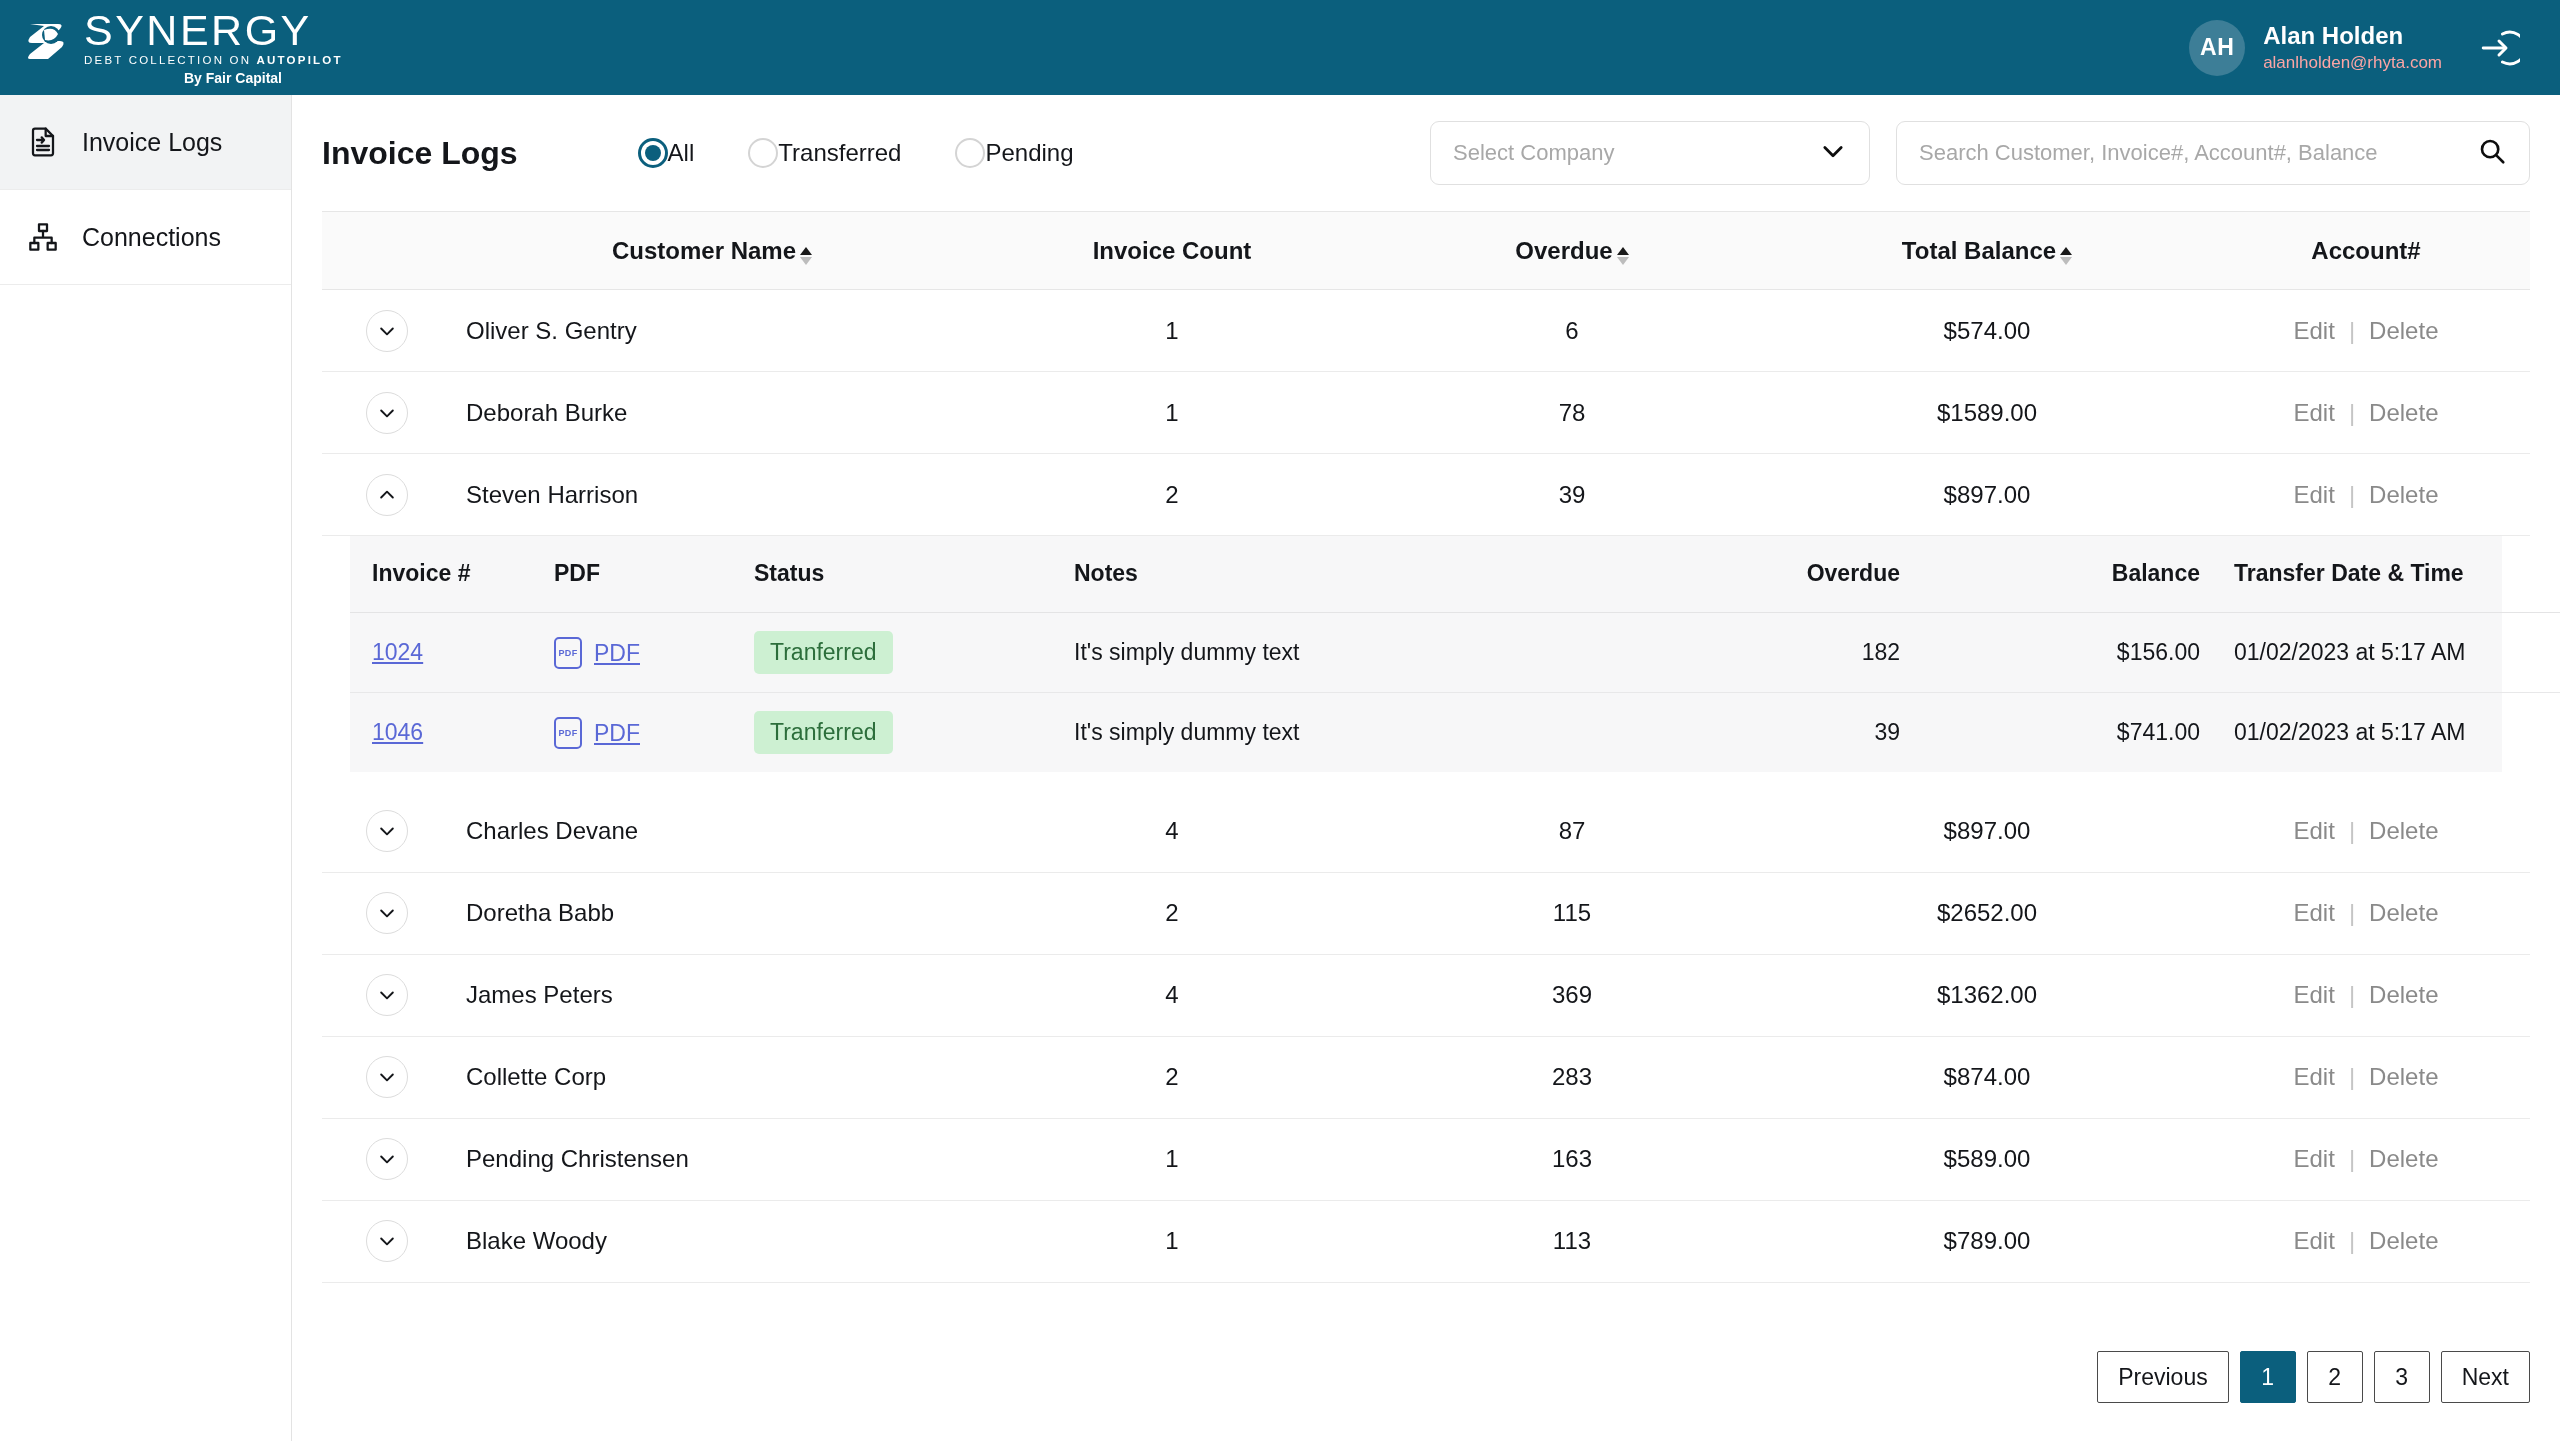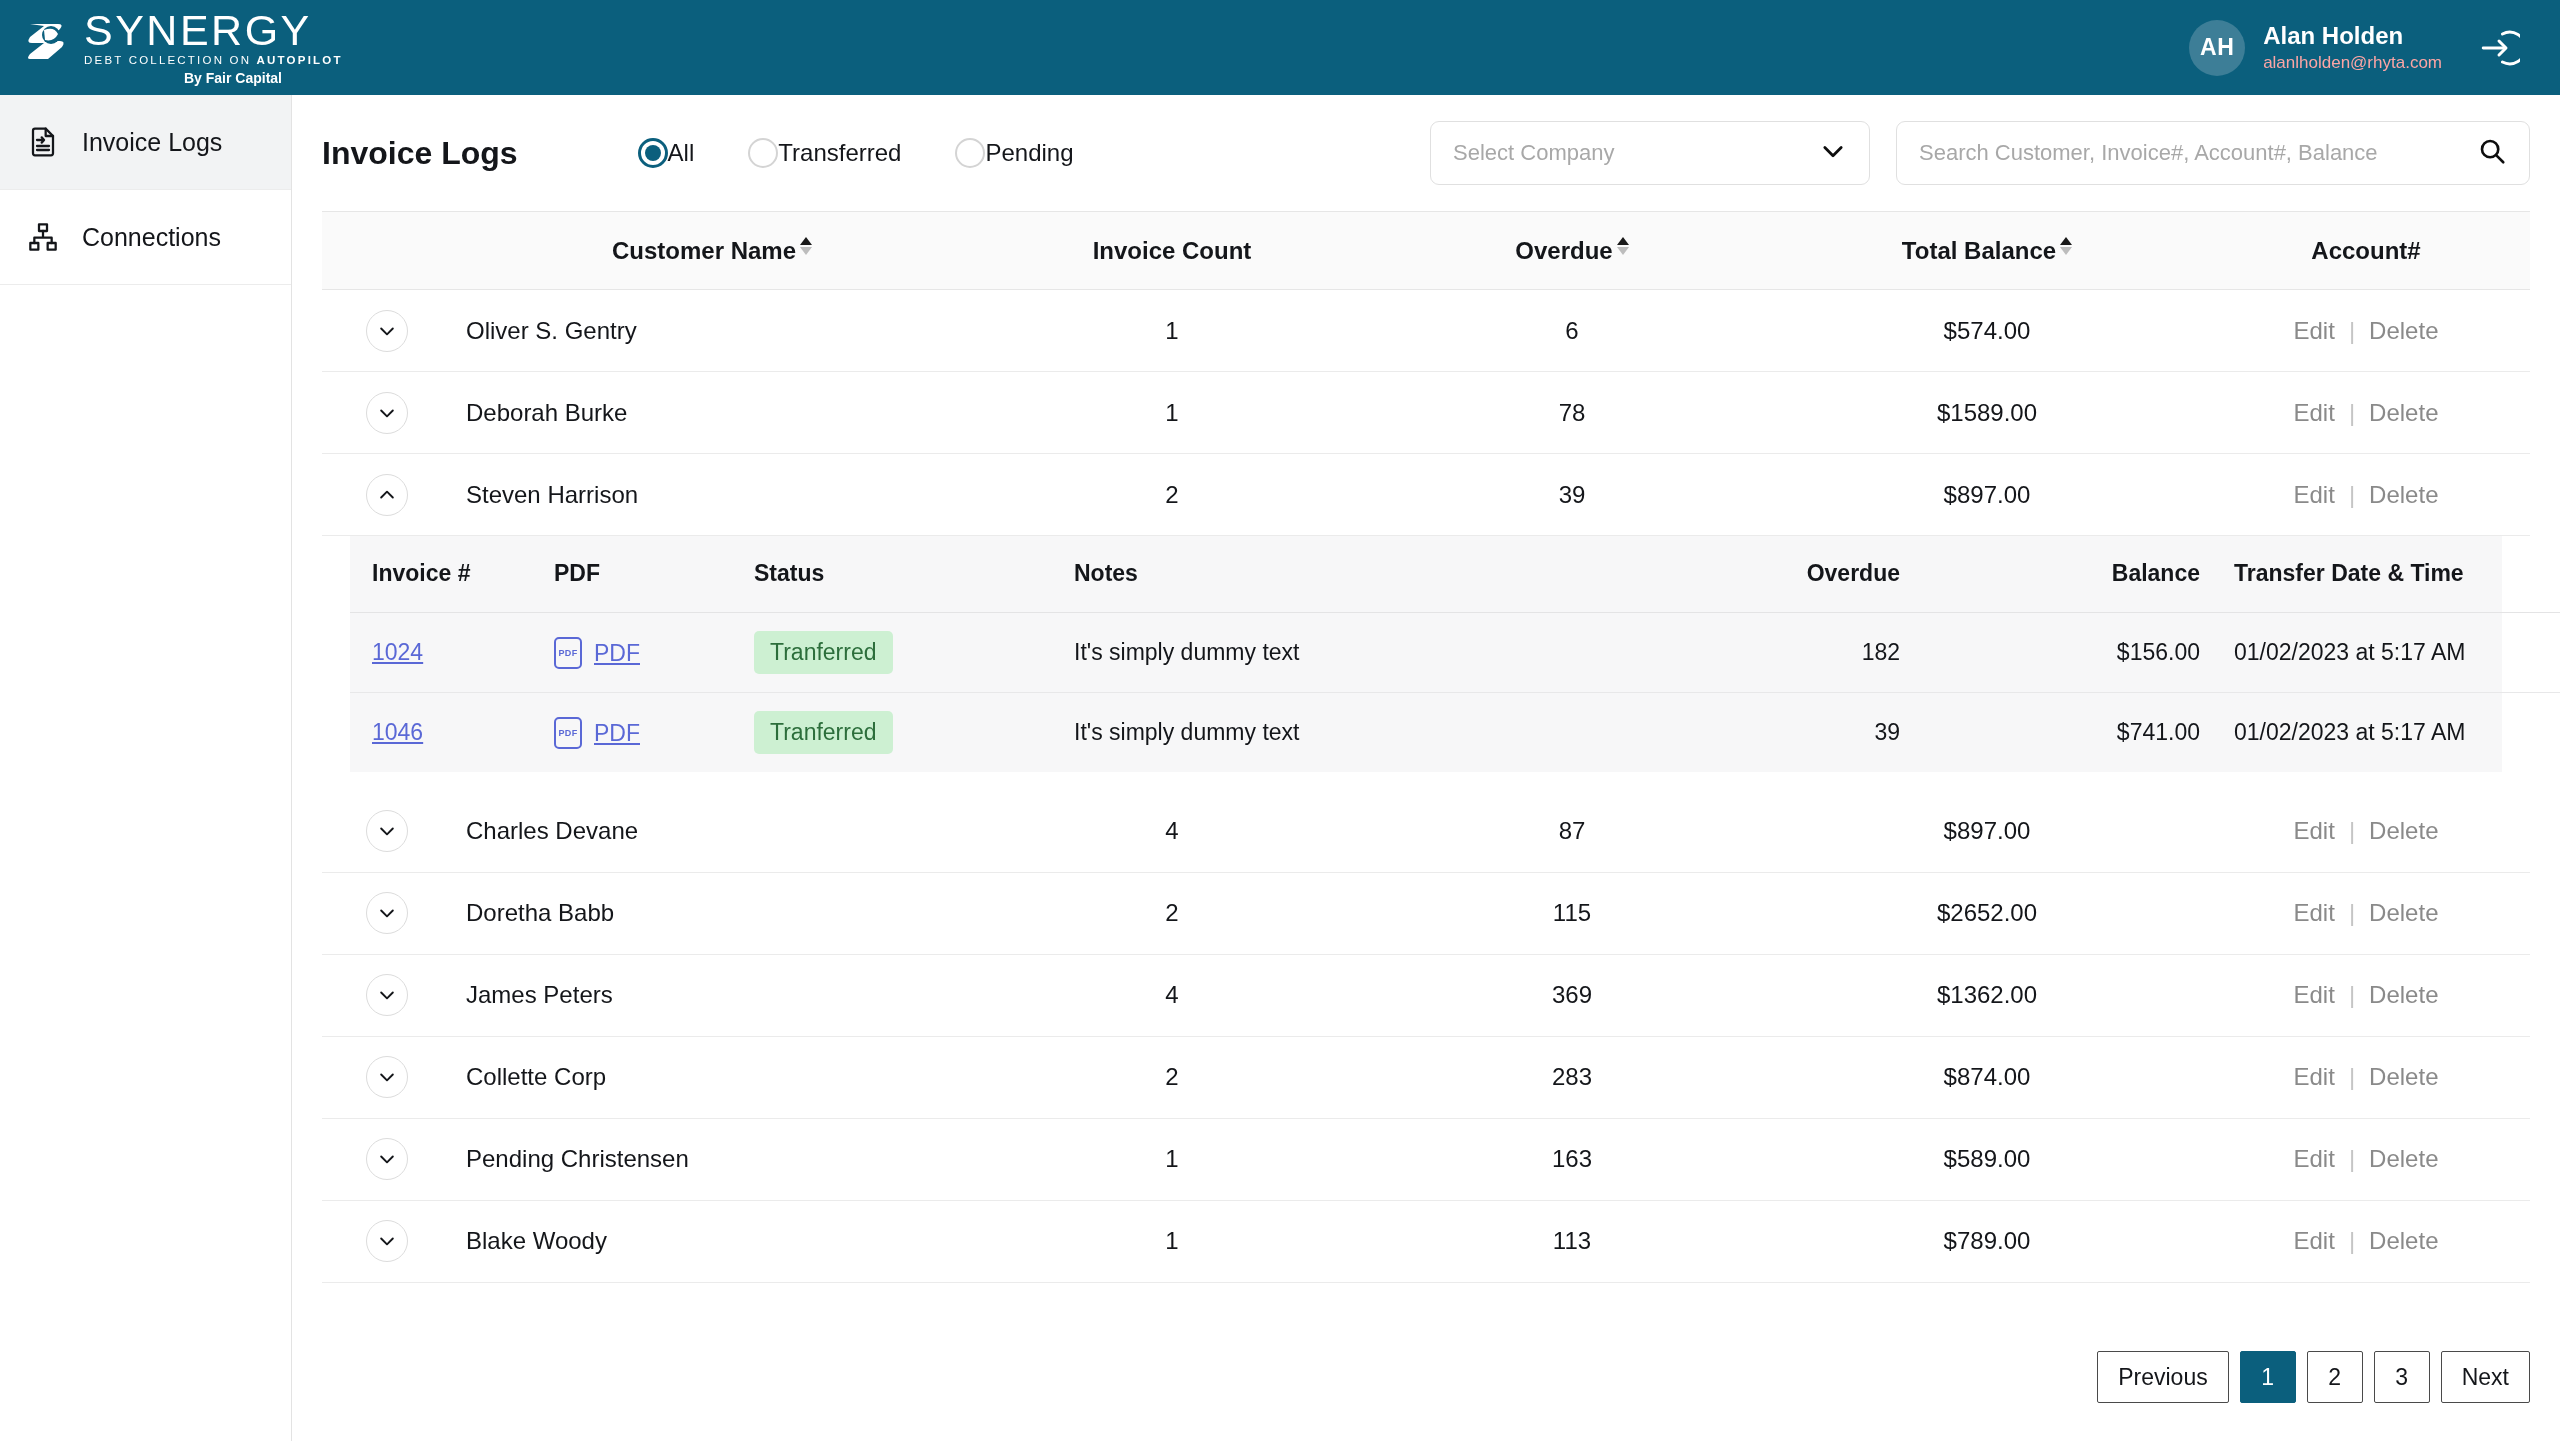--- a/index.html
+++ b/index.html
@@ -122,21 +122,21 @@
   .search-input::placeholder { color: #a8a8a8; }
 
   
   .table-wrap { padding: 0 30px; }
   .tbl { width: 100%; border-collapse: collapse; table-layout: fixed; }
   .thead-row { background: #fafafa; height: 78px; border-top: 1px solid #e6e6e6; border-bottom: 1px solid #e6e6e6; }
   .thead-row th {
     font-size: 24px; font-weight: 700; color: #14161a; text-align: center;
     vertical-align: middle;
   }
-  .th-inner { display: inline-flex; align-items: flex-start; gap: 4px; }
+  .th-inner { display: inline-flex; align-items: flex-end; gap: 4px; }
   .sort-ico { display: inline-flex; flex-direction: column; gap: 2px; }
   .sort-ico i { display: block; width: 0; height: 0; border-left: 6px solid transparent; border-right: 6px solid transparent; }
   .sort-ico i.up { border-bottom: 8px solid #1a1a1a; }
   .sort-ico i.dn { border-top: 8px solid #bdbdbd; }
 
   .col-chev { width: 130px; }
   .col-name { width: 520px; }
   .col-count { width: 400px; }
   .col-over { width: 400px; }
   .col-bal  { width: 430px; }

